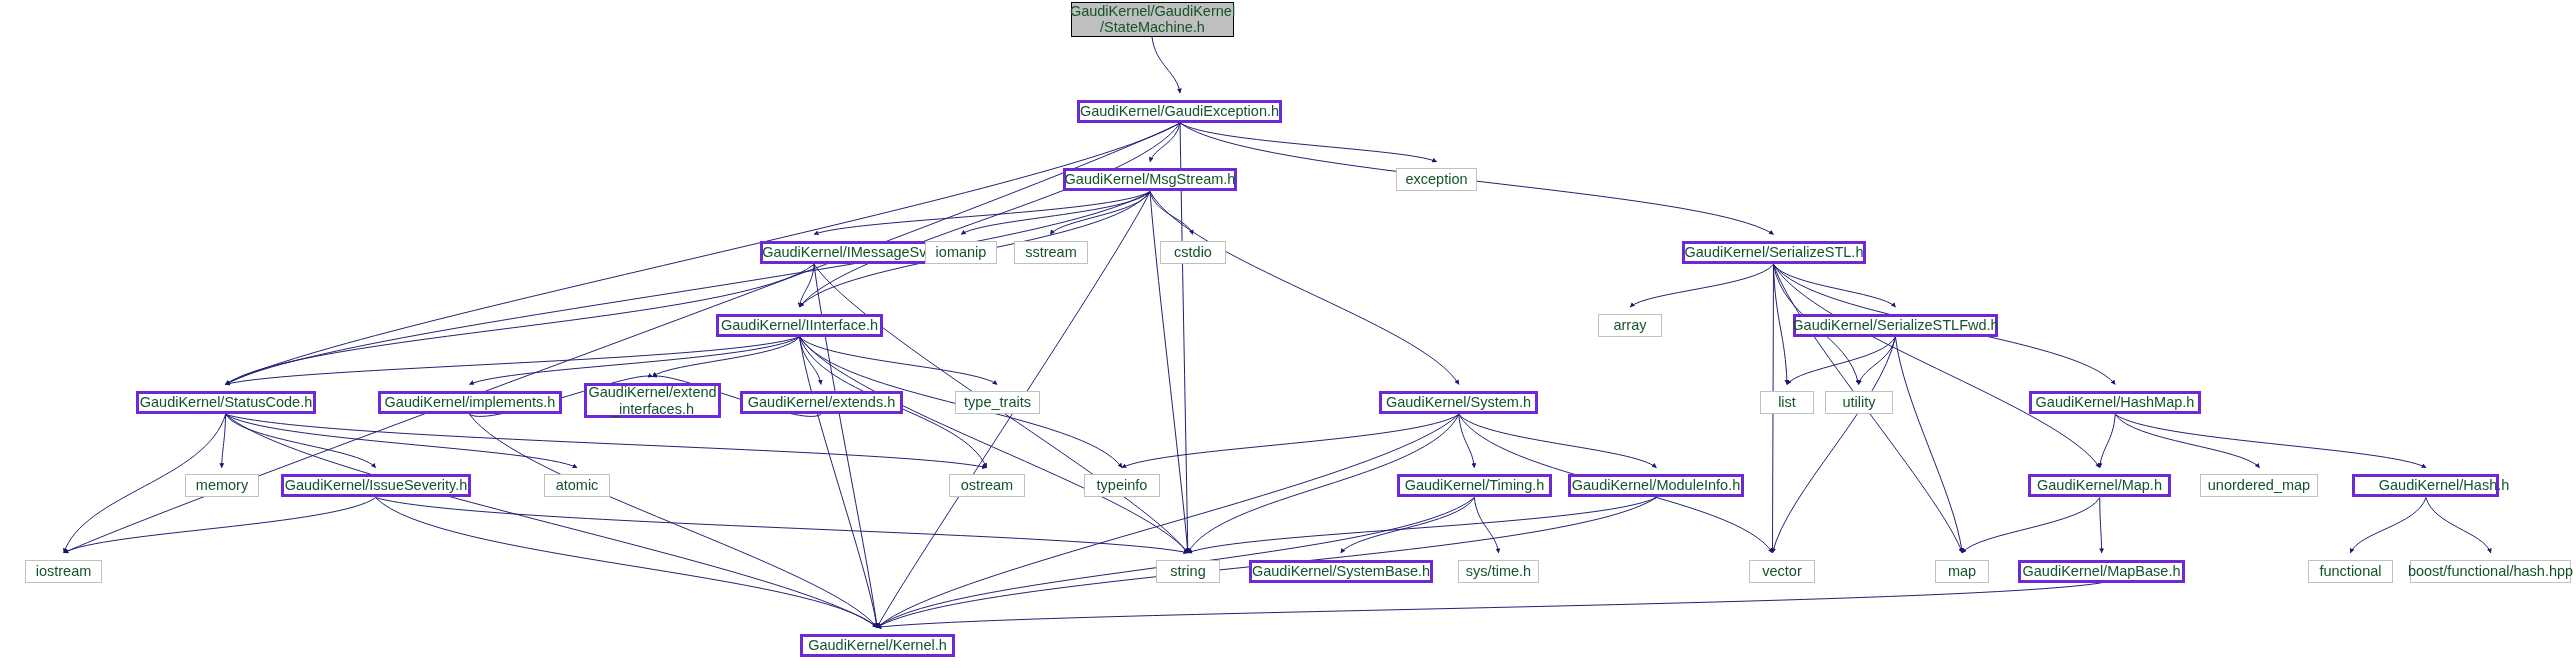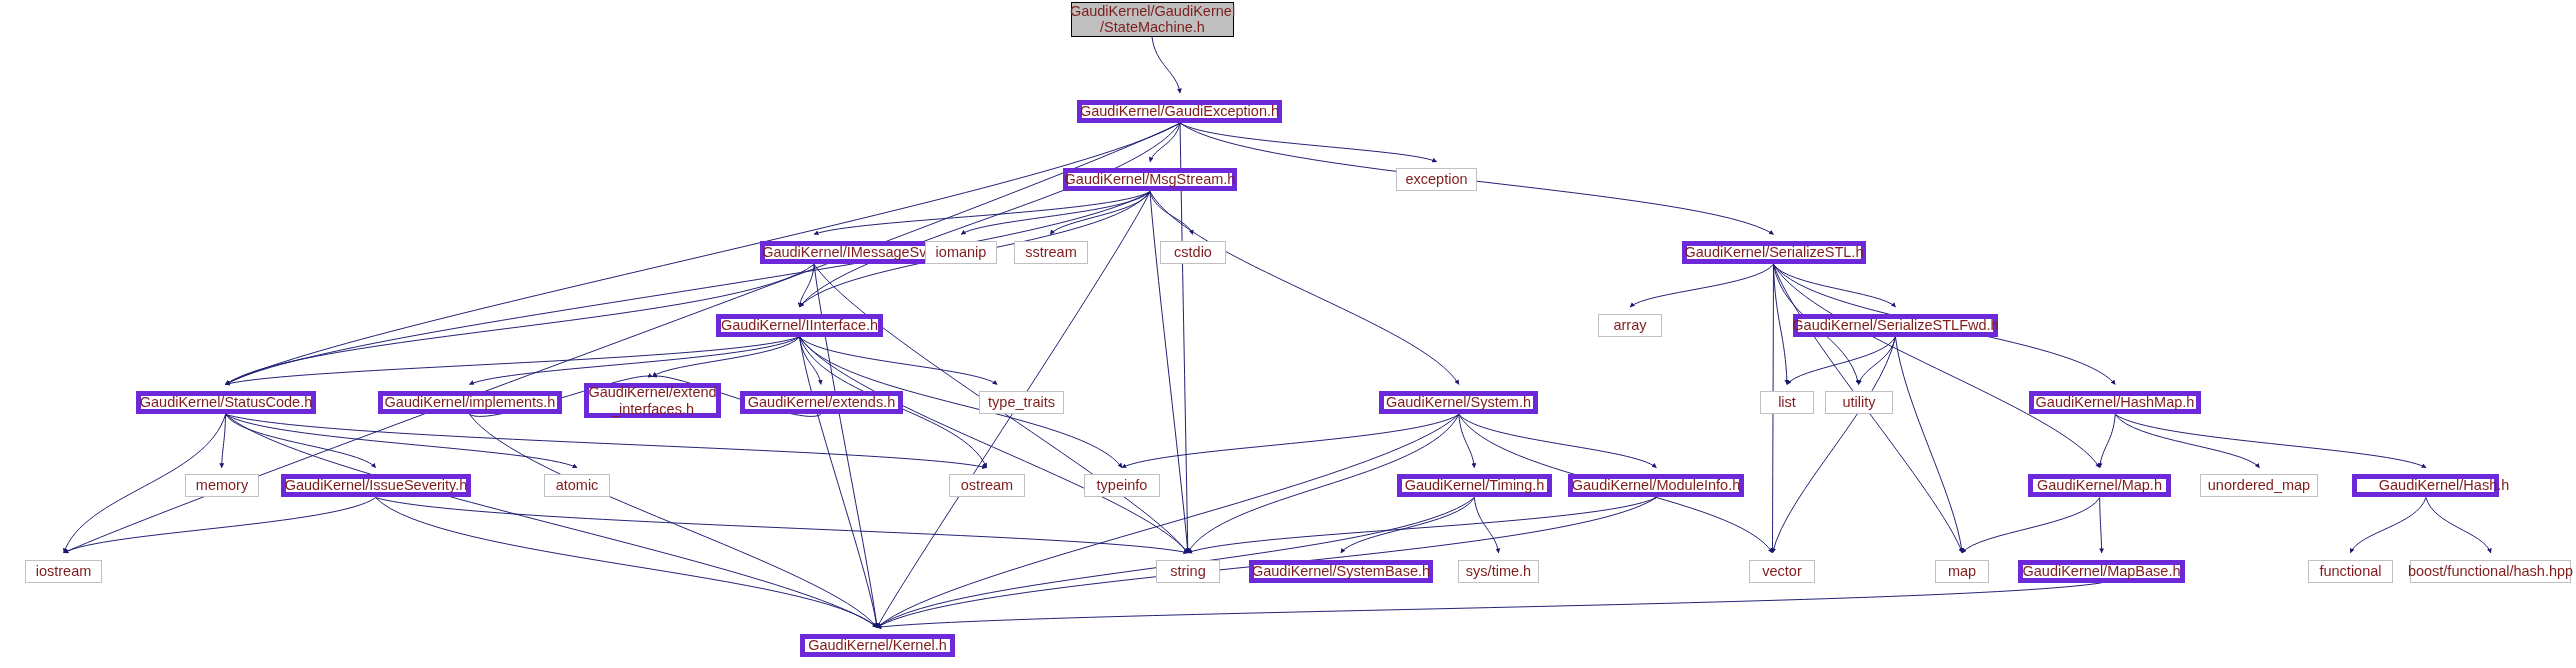--- a/index.html
+++ b/index.html
@@ -33,28 +33,28 @@
   }
   .node {
     position: absolute;
     box-sizing: border-box;
     display: flex;
     align-items: center;
     justify-content: center;
     text-align: center;
     line-height: 1.12;
     white-space: pre;
-    color: #7f1d1d;
+    color: #14532d;
     font-family: "Liberation Sans", sans-serif;
     font-size: 14.5px;
     background: #ffffff;
     border: 1px solid #c0c0c0;
   }
   .node.internal {
-    border: 5px solid #6d28d9;
+    border: 3px solid #6d28d9;
   }
   .node.root {
     border: 1px solid #000000;
     background: #bfbfbf;
   }
   .node-label {
     display: block;
     pointer-events: none;
   }
 </style>
@@ -154,21 +154,21 @@
       <div class="node external" style="left: 1160px; top: 241px; width: 66px; height: 23px;"><span class="node-label">cstdio</span></div>
       <div class="node internal" style="left: 1682px; top: 241px; width: 184px; height: 23px;"><span class="node-label">GaudiKernel/SerializeSTL.h</span></div>
       <div class="node internal" style="left: 716px; top: 314px; width: 167px; height: 23px;"><span class="node-label">GaudiKernel/IInterface.h</span></div>
       <div class="node external" style="left: 1598px; top: 314px; width: 64px; height: 23px;"><span class="node-label">array</span></div>
       <div class="node internal" style="left: 1793px; top: 314px; width: 205px; height: 23px;"><span class="node-label">GaudiKernel/SerializeSTLFwd.h</span></div>
       <div class="node internal" style="left: 136px; top: 391px; width: 180px; height: 23px;"><span class="node-label">GaudiKernel/StatusCode.h</span></div>
       <div class="node internal" style="left: 378px; top: 391px; width: 184px; height: 23px;"><span class="node-label">GaudiKernel/implements.h</span></div>
       <div class="node internal" style="left: 584px; top: 383px; width: 137px; height: 35px;"><span class="node-label">GaudiKernel/extend
 _interfaces.h</span></div>
       <div class="node internal" style="left: 740px; top: 391px; width: 163px; height: 23px;"><span class="node-label">GaudiKernel/extends.h</span></div>
-      <div class="node external" style="left: 955px; top: 391px; width: 85px; height: 23px; margin-left: 24px;"><span class="node-label">type_traits</span></div>
+      <div class="node external" style="left: 955px; top: 391px; width: 85px; height: 23px;"><span class="node-label">type_traits</span></div>
       <div class="node internal" style="left: 1379px; top: 391px; width: 159px; height: 23px;"><span class="node-label">GaudiKernel/System.h</span></div>
       <div class="node external" style="left: 1760px; top: 391px; width: 54px; height: 23px;"><span class="node-label">list</span></div>
       <div class="node external" style="left: 1825px; top: 391px; width: 68px; height: 23px;"><span class="node-label">utility</span></div>
       <div class="node internal" style="left: 2029px; top: 391px; width: 172px; height: 23px;"><span class="node-label">GaudiKernel/HashMap.h</span></div>
       <div class="node external" style="left: 185px; top: 474px; width: 74px; height: 23px; text-align: center;"><span class="node-label">memory</span></div>
       <div class="node internal" style="left: 281px; top: 474px; width: 190px; height: 23px;"><span class="node-label">GaudiKernel/IssueSeverity.h</span></div>
       <div class="node external" style="left: 544px; top: 474px; width: 66px; height: 23px;"><span class="node-label">atomic</span></div>
       <div class="node external" style="left: 949px; top: 474px; width: 76px; height: 23px;"><span class="node-label">ostream</span></div>
       <div class="node external" style="left: 1084px; top: 474px; width: 76px; height: 23px;"><span class="node-label">typeinfo</span></div>
       <div class="node internal" style="left: 1397px; top: 474px; width: 155px; height: 23px;"><span class="node-label">GaudiKernel/Timing.h</span></div>

